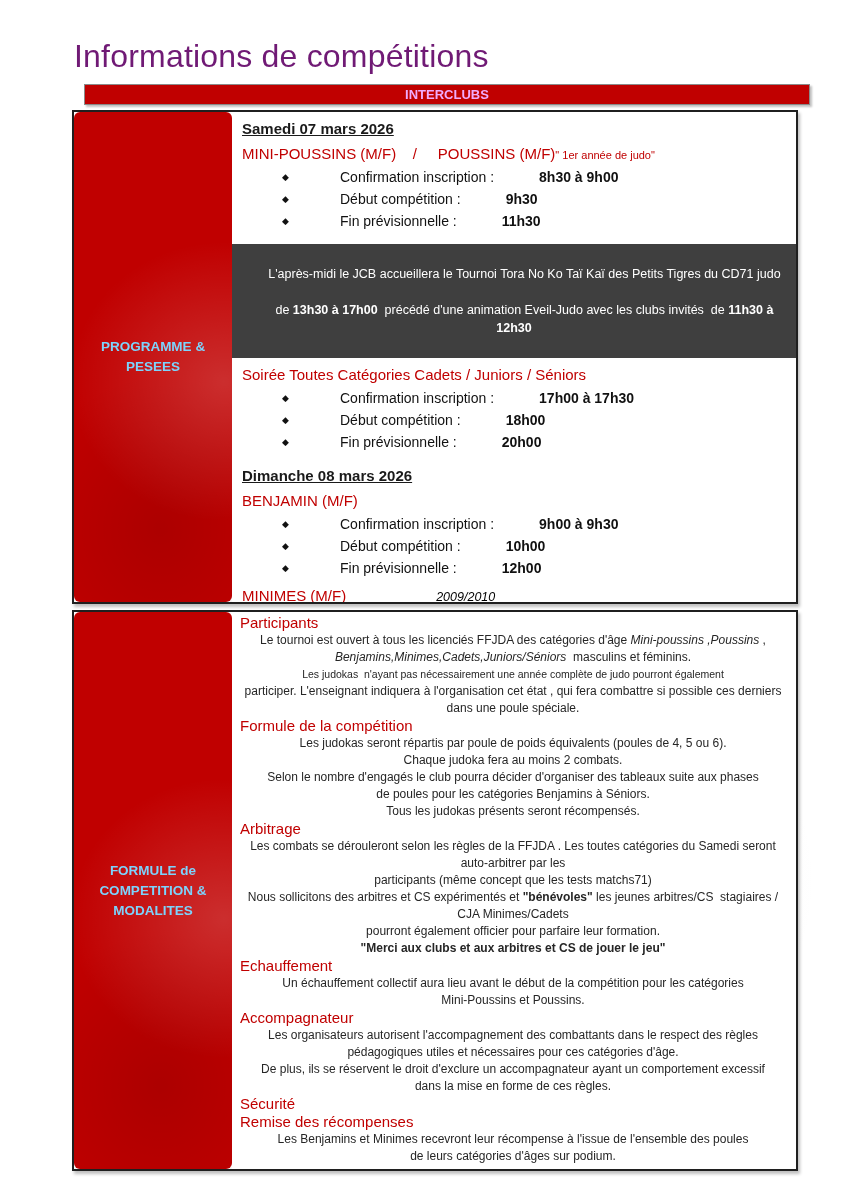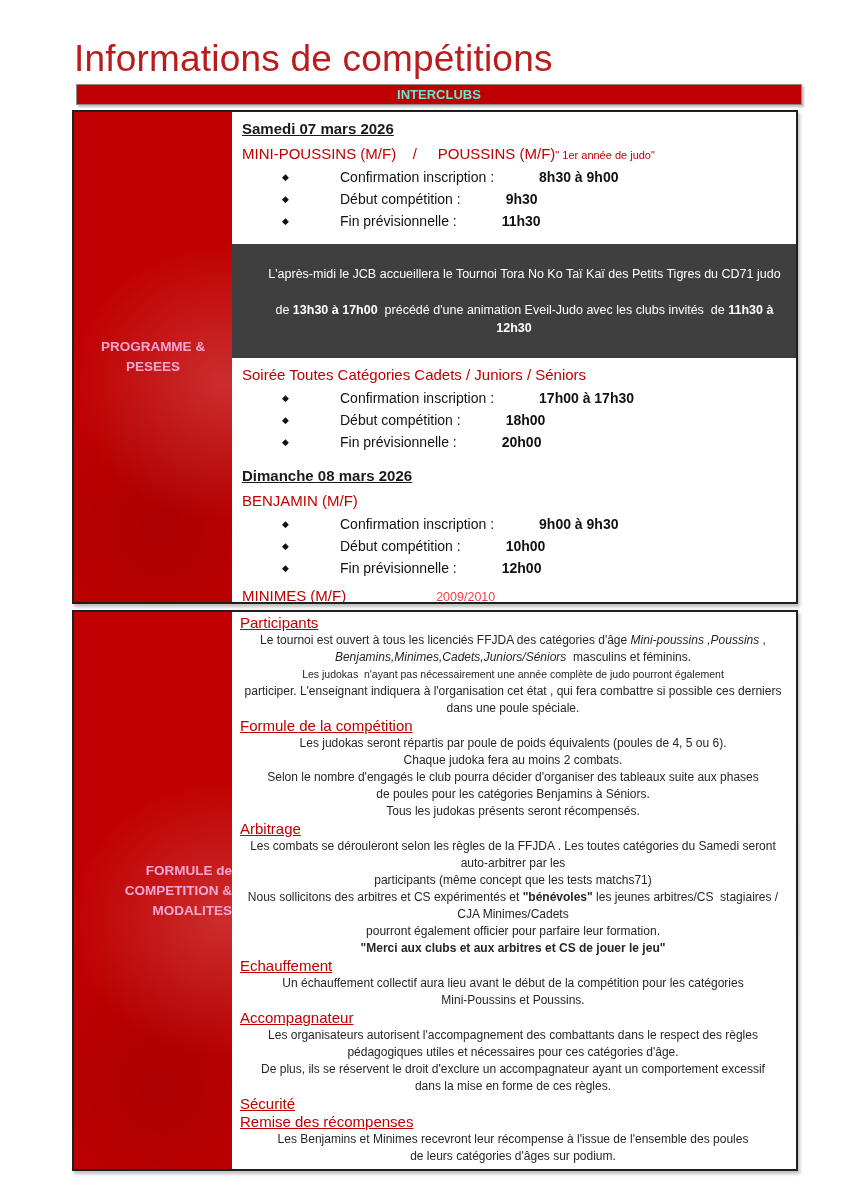--- a/index.html
+++ b/index.html
@@ -5,70 +5,70 @@
   html,body{margin:0;padding:0;}
   body{
     width:849px;height:1200px;position:relative;background:#ffffff;
     font-family:"Liberation Sans",sans-serif;color:#1a1a1a;overflow:hidden;
   }
   .wm{position:absolute;pointer-events:none;border-radius:50%;}
   .wm1{left:260px;top:150px;width:480px;height:420px;background:radial-gradient(closest-side,rgba(120,115,115,0.07),rgba(120,115,115,0));}
   .wm2{left:300px;top:640px;width:520px;height:480px;background:radial-gradient(closest-side,rgba(120,115,115,0.06),rgba(120,115,115,0));}
 
   .page-title{
-    position:absolute;left:74px;top:38px;font-size:37px;color:#b91c1c;
+    position:absolute;left:74px;top:38px;font-size:32px;color:#701a75;
     letter-spacing:0.2px;
   }
   .banner{
-    position:absolute;left:76px;top:84px;width:724px;height:19px;
-    background:#C00000;color:#5eead4;font-weight:bold;font-size:13px;
+    position:absolute;left:84px;top:84px;width:724px;height:19px;
+    background:#C00000;color:#f0abfc;font-weight:bold;font-size:13px;
     display:flex;align-items:center;justify-content:center;
     border:1px solid #8a8a8a;box-shadow:2px 2px 2px rgba(0,0,0,0.25);
   }
   .tbl{
     position:absolute;left:72px;width:722px;border:2px solid #1f1f1f;
     display:flex;background:#fff;box-shadow:2px 3px 3px rgba(0,0,0,0.25);
     overflow:hidden;
   }
   .tbl-row1{top:110px;height:490px;}
   .tbl-row2{top:610px;height:557px;}
   .sidebar{
-    width:158px;flex:0 0 158px;background:#C00000;color:#f9a8d4;font-weight:bold;
-    display:flex;flex-direction:column;align-items:flex-end;justify-content:center;
-    text-align:center;font-size:13.5px;line-height:20px;position:relative;
+    width:158px;flex:0 0 158px;background:#C00000;color:#7dd3fc;font-weight:bold;
+    display:flex;flex-direction:column;align-items:center;justify-content:center;
+    text-align:center;font-size:13.5px;line-height:20px;position:relative;border-radius:6px;
   }
   .sidebar .shade{
     position:absolute;inset:0;pointer-events:none;
     background:
       radial-gradient(220px 200px at 95% 55%,rgba(255,255,255,0.18),rgba(255,255,255,0) 70%),
       radial-gradient(200px 220px at 55% 85%,rgba(0,0,0,0.10),rgba(0,0,0,0) 70%);
   }
   .sidebar span{position:relative;z-index:1;}
   .content{flex:1;position:relative;padding:4px 10px 0 8px;background:transparent;}
 
   
   .day{font-weight:bold;font-size:15px;margin:4px 0 8px 2px;}
   .day u{text-decoration:underline;}
   .cat{color:#C00000;font-size:15px;margin:8px 0 4px 2px;white-space:pre-wrap;}
   .cat .sub{font-size:11px;}
-  .cat .year{color:#ef4444;font-size:12.5px;margin-left:90px;}
+  .cat .year{color:#000000;font-style:italic;font-size:12.5px;margin-left:90px;}
   .sched-item{height:22px;display:flex;align-items:center;font-size:14px;color:#111;}
   .bullet{margin-left:42px;width:12px;font-size:9px;color:#111;}
   .lbl{margin-left:46px;}
   .time{font-weight:bold;margin-left:16px;white-space:pre-wrap;padding-left:29px;}
   .notice{
     background:#3F3F3F;color:#fff;text-align:center;font-size:12.5px;line-height:18px;
     margin:12px -10px 6px -8px;padding:3px 12px;white-space:pre-wrap;
   }
   .notice .b{font-weight:bold;}
 
   
   .sec-h{
     color:#C00000;font-size:15px;line-height:18px;margin:0;
-    text-decoration:underline;white-space:pre-wrap;
+    white-space:pre-wrap;
   }
   .line{
     text-align:center;font-size:12px;line-height:17px;color:#262626;white-space:pre-wrap;
   }
   .line .i{font-style:italic;}
   .line .b{font-weight:bold;}
   .line.small{font-size:10.5px;}
 </style>
 </head>
 <body>

